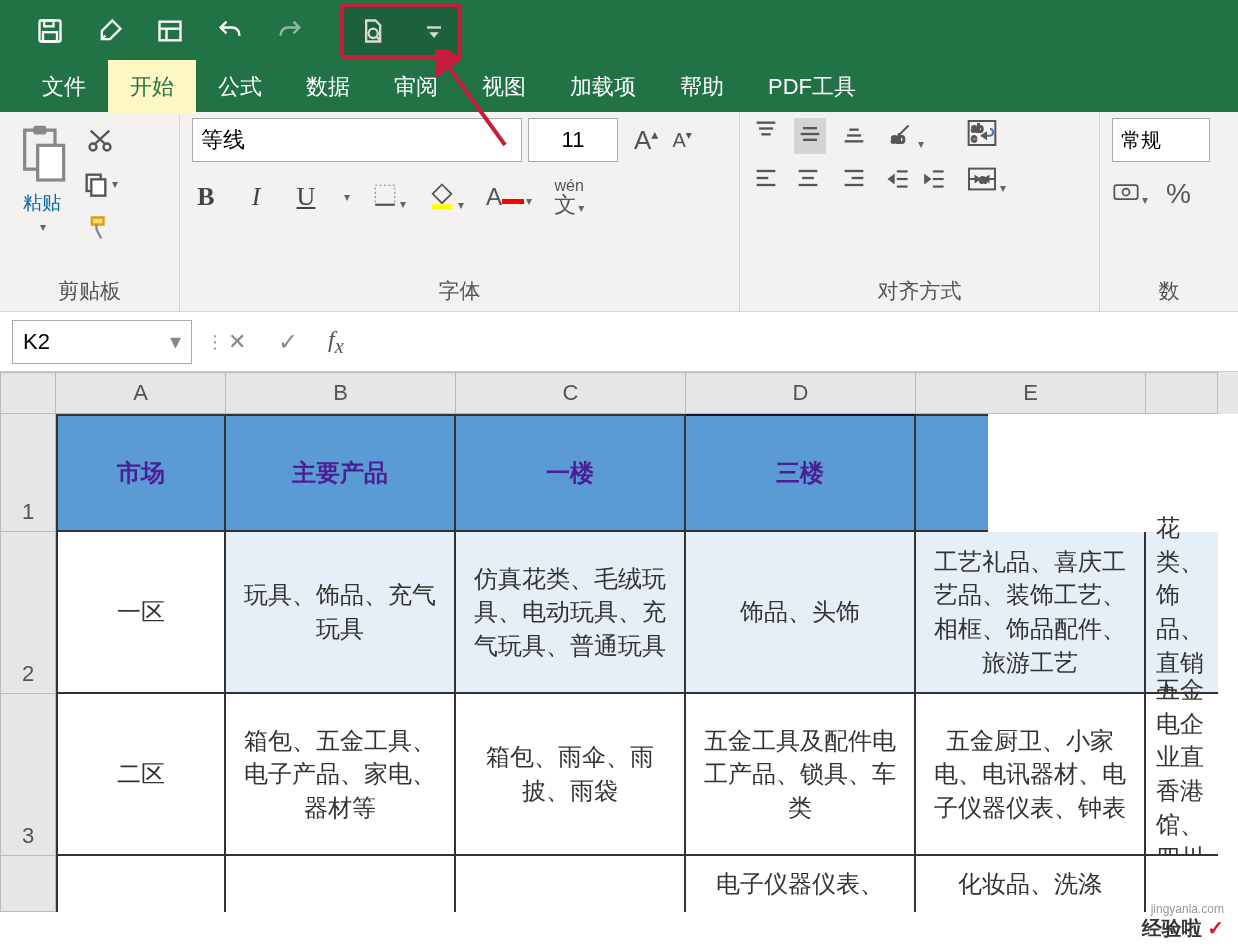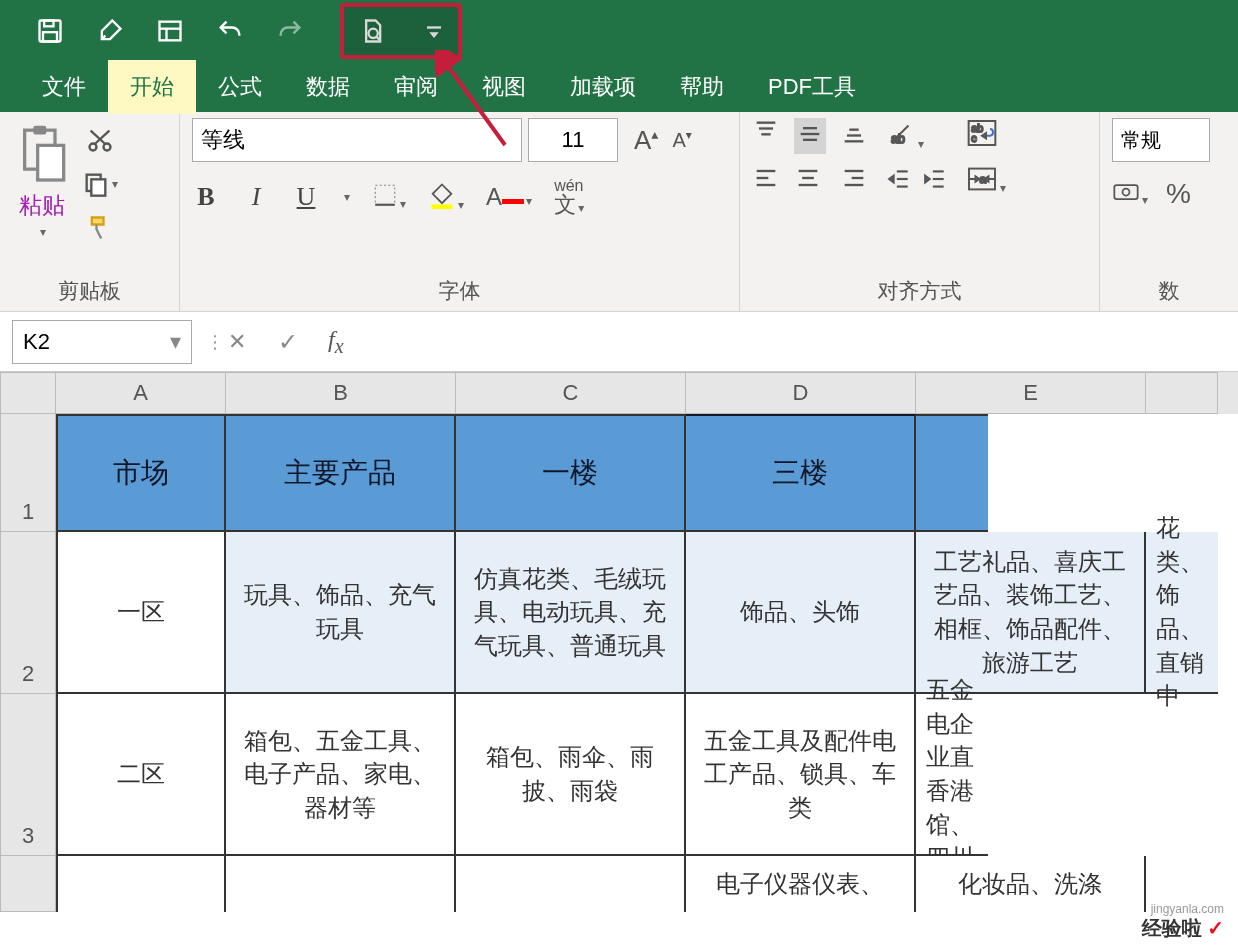--- a/index.html
+++ b/index.html
@@ -39,21 +39,21 @@
   .fx{font-style:italic;font-family:"Times New Roman",serif;font-size:24px;color:#555}
   .formula-input{flex:1;height:44px;border:none;font-size:20px;padding:0 6px}
   
   .sheet{position:relative}
   .col-headers{display:flex;height:42px;background:#e6e6e6}
   .corner{width:56px;border:1px solid #bbb;background:linear-gradient(135deg,#e6e6e6 50%,#bbb 50.5%,#e6e6e6 51%) bottom right/18px 18px no-repeat,#e6e6e6}
   .col-h{border:1px solid #bbb;border-left:none;display:flex;align-items:center;justify-content:center;font-size:22px;color:#555;background:#e6e6e6}
   .cA{width:170px}.cB{width:230px}.cC{width:230px}.cD{width:230px}.cE{width:230px}.cF{width:72px}
   .row-h{width:56px;border:1px solid #bbb;border-top:none;display:flex;align-items:flex-end;justify-content:center;font-size:22px;color:#555;background:#e6e6e6;padding-bottom:6px}
   .cell{border-right:2px solid #333;border-bottom:2px solid #333;display:flex;align-items:center;justify-content:center;font-size:24px;padding:10px;text-align:center;line-height:1.4}
-  .hdr-cell{background:#5b9bd5;color:#0f172a;font-size:28px;font-weight:400}
+  .hdr-cell{background:#5b9bd5;color:#4c1d95;font-size:24px;font-weight:700}
   .data-row .cell{background:#fff;color:#333}
   .data-row.sel .cell{background:#e6eef7}
   .data-row .cell.cA{background:inherit}
   .grid-row{display:flex}
   .r1{height:118px}.r2{height:162px}.r3{height:162px}.r4{height:56px}
   .left-border{border-left:2px solid #333}
   
   .wm{position:absolute;right:14px;bottom:10px;font-size:20px;color:#333;font-weight:bold}
   .wm .red{color:#e81123}
   .wm2{position:absolute;right:14px;bottom:36px;font-size:12px;color:#999}
@@ -134,21 +134,21 @@
 <div class="ribbon">
 
   <div class="ribbon-group" style="width:180px">
     <div class="ribbon-content">
       <div class="big-btn">
         <svg width="52" height="64" viewBox="0 0 24 28">
             <rect x="4" y="3" width="14" height="18" fill="none" stroke="#888" stroke-width="1.5"></rect>
             <rect x="8" y="1" width="6" height="4" rx="1" fill="#888"></rect>
             <rect x="10" y="10" width="12" height="16" fill="#fff" stroke="#888" stroke-width="1.5"></rect>
           </svg>
-        <span style="font-size:23px;color:#a21caf">粘贴</span>
+        <span style="font-size:19px;color:#0369a1">粘贴</span>
         <span class="caret-dn">▾</span>
       </div>
       <div class="small-stack">
         <div class="icon-btn">
             <svg width="28" height="28" viewBox="0 0 24 24" fill="none" stroke="#555" stroke-width="2">
               <circle cx="6" cy="18" r="3"></circle>
               <circle cx="18" cy="18" r="3"></circle>
               <line x1="8" y1="15" x2="20" y2="4"></line>
               <line x1="16" y1="15" x2="4" y2="4"></line>
             </svg>
@@ -188,21 +188,21 @@
               <rect x="3" y="3" width="18" height="18"></rect>
               <line x1="3" y1="21" x2="21" y2="21" stroke-dasharray="0" stroke-width="2" stroke="#555"></line>
             </svg><span class="caret-dn">▾</span></span>
         <span><svg width="28" height="28" viewBox="0 0 24 24">
               <path d="M12 3l8 8-8 8-8-8z" fill="none" stroke="#555" stroke-width="1.5"></path>
               <rect x="3" y="20" width="18" height="4" fill="#ffff00"></rect>
             </svg><span class="caret-dn">▾</span></span>
         <span><span style="font-size:24px;color:#555">A</span><svg width="22" height="6">
               <rect width="22" height="5" fill="#ff0000"></rect>
             </svg><span class="caret-dn">▾</span></span>
-        <span style="font-size:16px;color:#555;text-align:left;line-height:1">wén<br><span style="font-size:22px">文</span><span class="caret-dn">▾</span></span>
+        <span style="font-size:16px;color:#555;text-align:center;line-height:1">wén<br><span style="font-size:22px">文</span><span class="caret-dn">▾</span></span>
       </div>
     </div>
     <div class="ribbon-group-label">字体</div>
   </div>
 
   <div class="ribbon-group" style="width:360px">
     <div style="flex:1;display:flex;gap:18px;align-items:flex-start">
       <div class="align-grid">
         <span><svg width="28" height="28" viewBox="0 0 24 24" stroke="#555" stroke-width="2">
               <line x1="4" y1="4" x2="20" y2="4"></line>
@@ -332,20 +332,21 @@
     <div class="cell cE">工艺礼品、喜庆工艺品、装饰工艺、相框、饰品配件、旅游工艺</div>
     <div class="cell cF" style="border-right:none;justify-content:flex-start;text-align:left">花类、饰品、直销中</div>
   </div>
 
   <div class="grid-row r3 data-row">
     <div class="row-h" style="height:162px">3</div>
     <div class="cell cA left-border">二区</div>
     <div class="cell cB">箱包、五金工具、电子产品、家电、器材等</div>
     <div class="cell cC">箱包、雨伞、雨披、雨袋</div>
     <div class="cell cD">五金工具及配件电工产品、锁具、车类</div>
+    <div class="cell cE">五金厨卫、小家电、电讯器材、电子仪器仪表、钟表</div>
     <div class="cell cF" style="border-right:none;justify-content:flex-start;text-align:left">五金电企业直香港馆、四川</div>
   </div>
 
   <div class="grid-row r4 data-row">
     <div class="row-h" style="height:56px"></div>
     <div class="cell cA left-border" style="border-bottom:none"></div>
     <div class="cell cB" style="border-bottom:none"></div>
     <div class="cell cC" style="border-bottom:none"></div>
     <div class="cell cD" style="border-bottom:none">电子仪器仪表、</div>
     <div class="cell cE" style="border-bottom:none">化妆品、洗涤</div>

